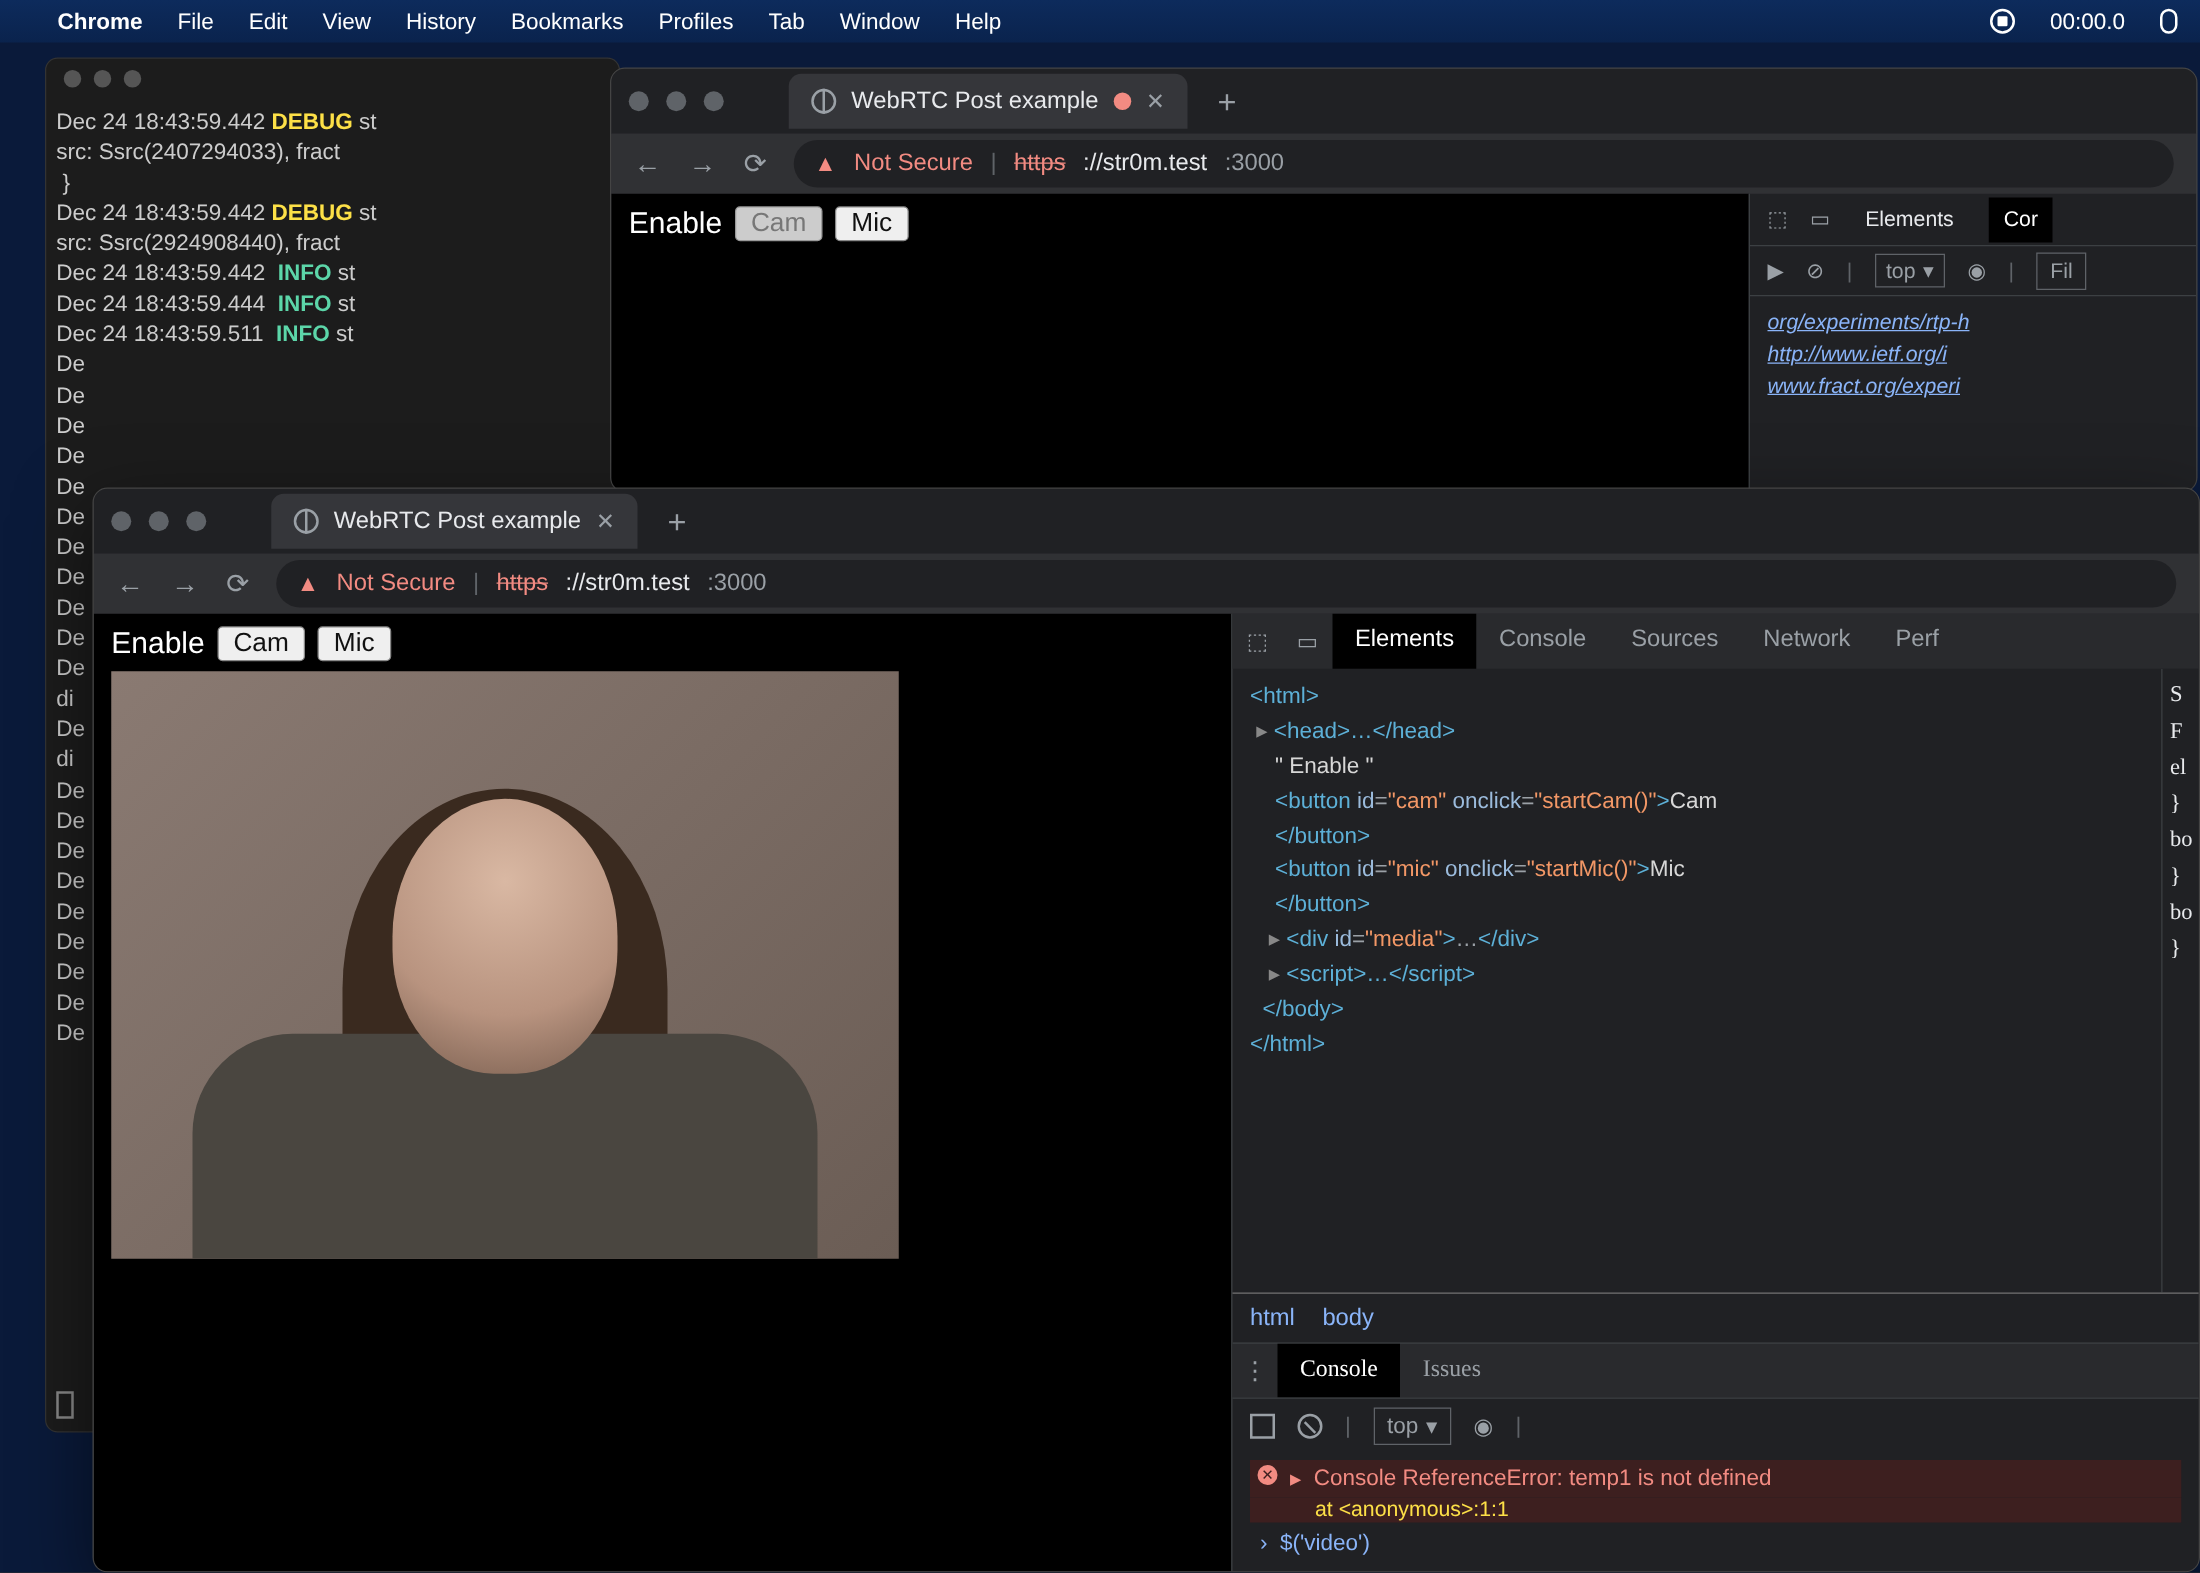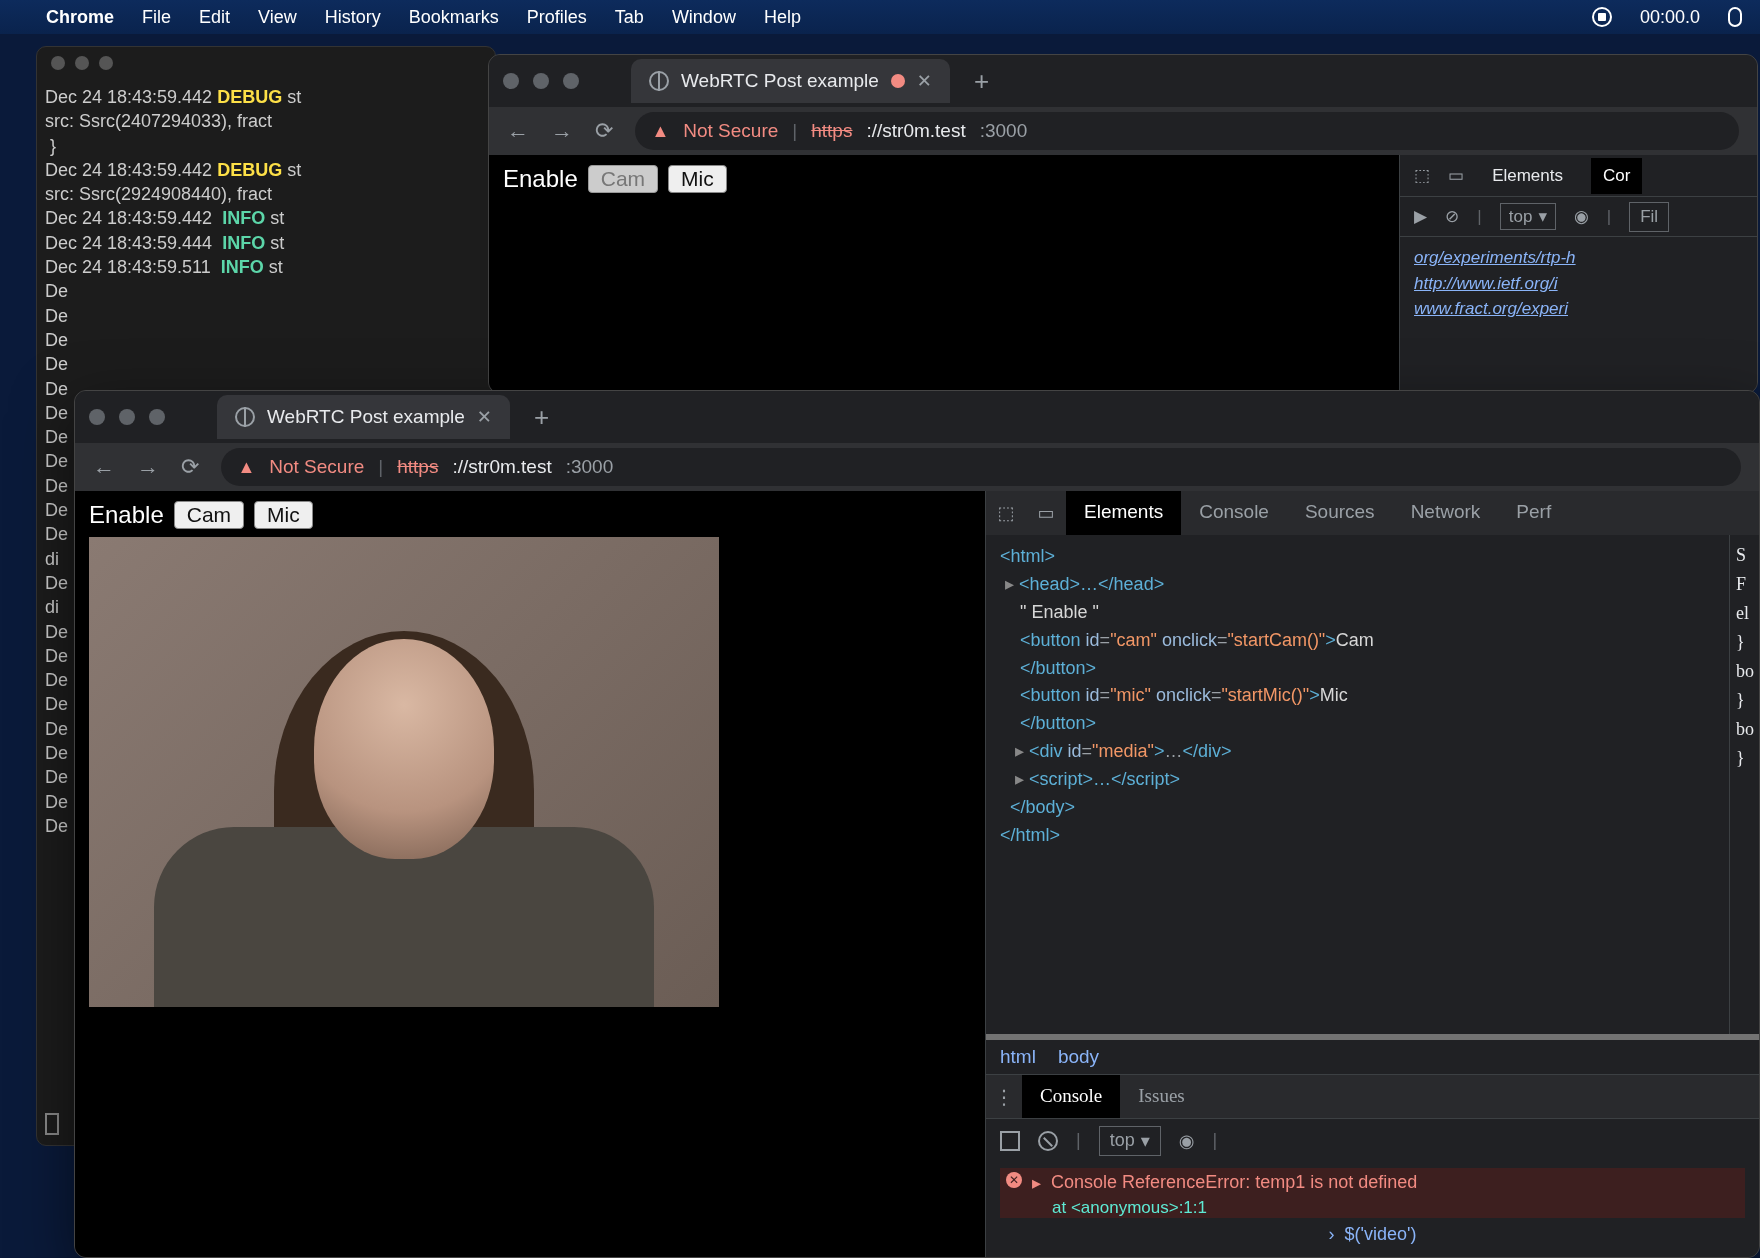--- a/index.html
+++ b/index.html
@@ -74,40 +74,40 @@
 
 .dt-body { display: flex; flex: 1; overflow: hidden; }
 .elements { flex: 1; padding: 8px 14px; font-size: 18px; line-height: 1.55; white-space: pre; }
 .html-tag { color: #5db0d7; } .html-attr { color: #9bbbdc; margin-top: 16px; } .html-val { color: #f29766; } .html-txt { color: #d7d7d7; }
 .elements .row-sel { background: #2d3b4d; display: block; width: 100%; }
 .arrow::before { content: "▸"; color: #888; display:inline-block; width:14px; }
 .arrow.open::before { content: "▾"; }
 
 .styles-col { width: 30px; background: #202124; border-left: 1px solid #3c4043; color: #e8eaed; font-family:-apple-system; padding:6px; }
 
-.breadcrumb2 { height: 40px; border-top: 6px solid #737373; display: flex; align-items: center; padding: 0 14px; gap: 22px; color: #8ab4f8; font-size: 19px; font-family:-apple-system; }
+.breadcrumb2 { height: 40px; border-top: 1px solid #737373; display: flex; align-items: center; padding: 0 14px; gap: 22px; color: #8ab4f8; font-size: 19px; font-family:-apple-system; }
 
 .console-bar { height: 44px; border-top: 1px solid #3c4043; display: flex; align-items: stretch; background: #292a2d; }
 .console-bar .dots { width: 36px; display:flex; align-items:center; justify-content:center; color:#9aa0a6; font-size:20px; }
 .console-bar .panel { padding: 10px 18px; color: #9aa0a6; font-family:-apple-system; font-size:19px; }
 .console-bar .panel.active { background: #000; color: #fff; }
 
 .console-sub { height: 44px; border-top: 1px solid #3c4043; display: flex; align-items: center; padding: 0 14px; gap: 18px; }
 .console-sub .play { width:20px; height:20px; border:2px solid #9aa0a6; display:flex; align-items:center; justify-content:center; }
 .console-sub .no { width:20px; height:20px; border:2px solid #9aa0a6; border-radius:50%; position:relative; }
 .console-sub .no::after { content:""; position:absolute; left:2px; right:2px; top:50%; height:2px; background:#9aa0a6; transform:rotate(45deg); }
 .console-sub .topsel { border:1px solid #5f6368; padding:3px 10px; display:flex; gap:6px; }
 .console-sub .eye { font-size:18px; }
 .console-sub .filter { border:1px solid #5f6368; padding:5px 12px; flex:1; color:#9aa0a6; }
 
 .console-out { padding: 6px 14px; font-size: 18px; }
 .err-row { background: #3d1f1f; color: #f28b82; padding: 4px 6px; display: flex; gap: 10px; }
 .err-x { width:16px; height:16px; background:#f28b82; border-radius:50%; color:#3d1f1f; display:inline-flex; align-items:center; justify-content:center; font-size:12px; }
-.err-sub { padding-left: 52px; color:#5eead4; font-size:17px; background:#3d1f1f; }
-.prompt-row { color:#8ab4f8; padding: 6px 8px; text-align: center; }
+.err-sub { padding-left: 52px; color:#fde047; font-size:17px; background:#3d1f1f; }
+.prompt-row { color:#8ab4f8; padding: 6px 8px; }
 .prompt-row .gt { color:#8ab4f8; margin-right:10px; }
 </style>
 </head>
 <body>
 
 <div class="menubar">
   <span class="apple"></span>
   <span class="appname">Chrome</span>
   <span>File</span>
   <span>Edit</span>

